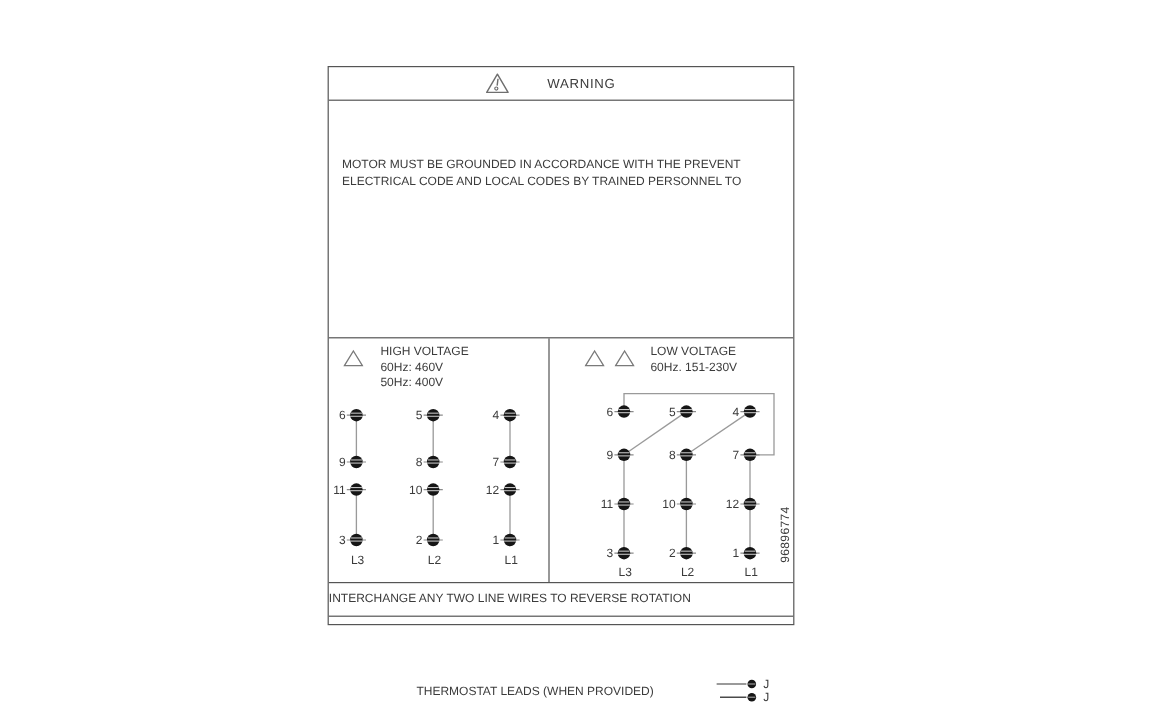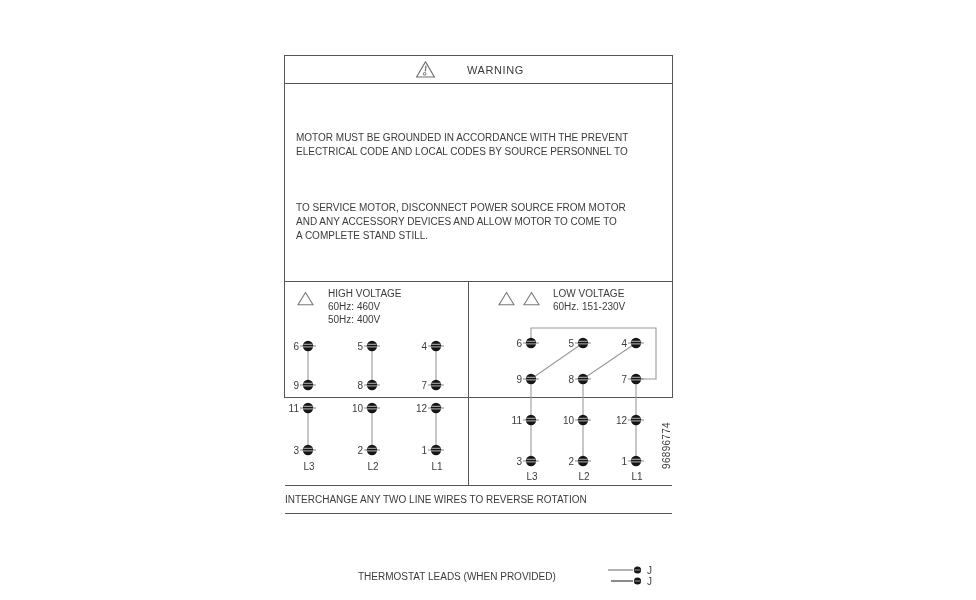--- a/index.html
+++ b/index.html
@@ -1,21 +1,21 @@
 <!DOCTYPE html>
 <html style="--text: #3b3b3b; --border: #555555; --wire: #9a9a9a; --screw: #151515; --background: #ffffff;"><head>
 <meta charset="utf-8">
 <style>
   :root{
     --text:#3b3b3b; --border:#555555; --wire:#9a9a9a; --screw:#151515; --bg:#ffffff;
   }
   *{margin:0;padding:0;box-sizing:border-box;}
   html,body{background:#fff;}
   body{width:976px;height:600px;position:relative;font-family:"Liberation Sans","DejaVu Sans",sans-serif;color:var(--text);}
-  .label-box{position:absolute;left:284px;top:55px;width:389px;height:343px;border:1px solid var(--border);background:var(--bg);}
+  .label-box{position:absolute;left:273px;top:55px;width:389px;height:466px;border:1px solid var(--border);background:var(--bg);}
   .sec{position:absolute;left:0;width:387px;}
   .sec.header{top:0;height:28px;border-bottom:1px solid var(--border);}
   .warn-icon{position:absolute;left:130px;top:4px;}
   .warn-title{position:absolute;left:182px;top:8px;font-size:11px;letter-spacing:0.6px;}
   .sec.notice{top:28px;height:197px;}
   .para{position:absolute;left:11px;font-size:10px;line-height:14px;white-space:nowrap;}
   .para.p1{top:47px;}
   .para.p2{top:117px;}
   .sec.diagrams{top:225px;height:205px;border-top:1px solid var(--border);border-bottom:1px solid var(--border);}
   .panel{position:absolute;top:0;height:203px;}
@@ -44,26 +44,21 @@
       <polygon points="10.5,1.8 19.4,17 1.6,17" fill="none" stroke="#6f6f6f" stroke-width="1.2" stroke-linejoin="round"></polygon>
       <line x1="11" y1="5.6" x2="10.3" y2="11.4" stroke="#6f6f6f" stroke-width="1.2"></line>
       <circle cx="9.6" cy="13.8" r="1.3" fill="none" stroke="#6f6f6f" stroke-width="1"></circle>
     </svg>
     <span class="warn-title">WARNING</span>
   </div>
 
   <div class="sec notice">
     <div class="para p1">
       <div>MOTOR MUST BE GROUNDED IN ACCORDANCE WITH THE PREVENT</div>
-      <div>ELECTRICAL CODE AND LOCAL CODES BY SOURCE PERSONNEL TO</div>
-    </div>
-    <div class="para p2">
-      <div>TO SERVICE MOTOR, DISCONNECT POWER SOURCE FROM MOTOR</div>
-      <div>AND ANY ACCESSORY DEVICES AND ALLOW MOTOR TO COME TO</div>
-      <div>A COMPLETE STAND STILL.</div>
+      <div>ELECTRICAL CODE AND LOCAL CODES BY TRAINED PERSONNEL TO</div>
     </div>
   </div>
 
   <div class="sec diagrams">
 
     <div class="panel high">
       <svg class="tri-icon t1" width="17" height="15" viewBox="0 0 17 15">
         <polygon points="8.5,1.5 16,13.7 1,13.7" fill="none" stroke="#7a7a7a" stroke-width="1.1"></polygon>
       </svg>
       <div class="volt-info">

